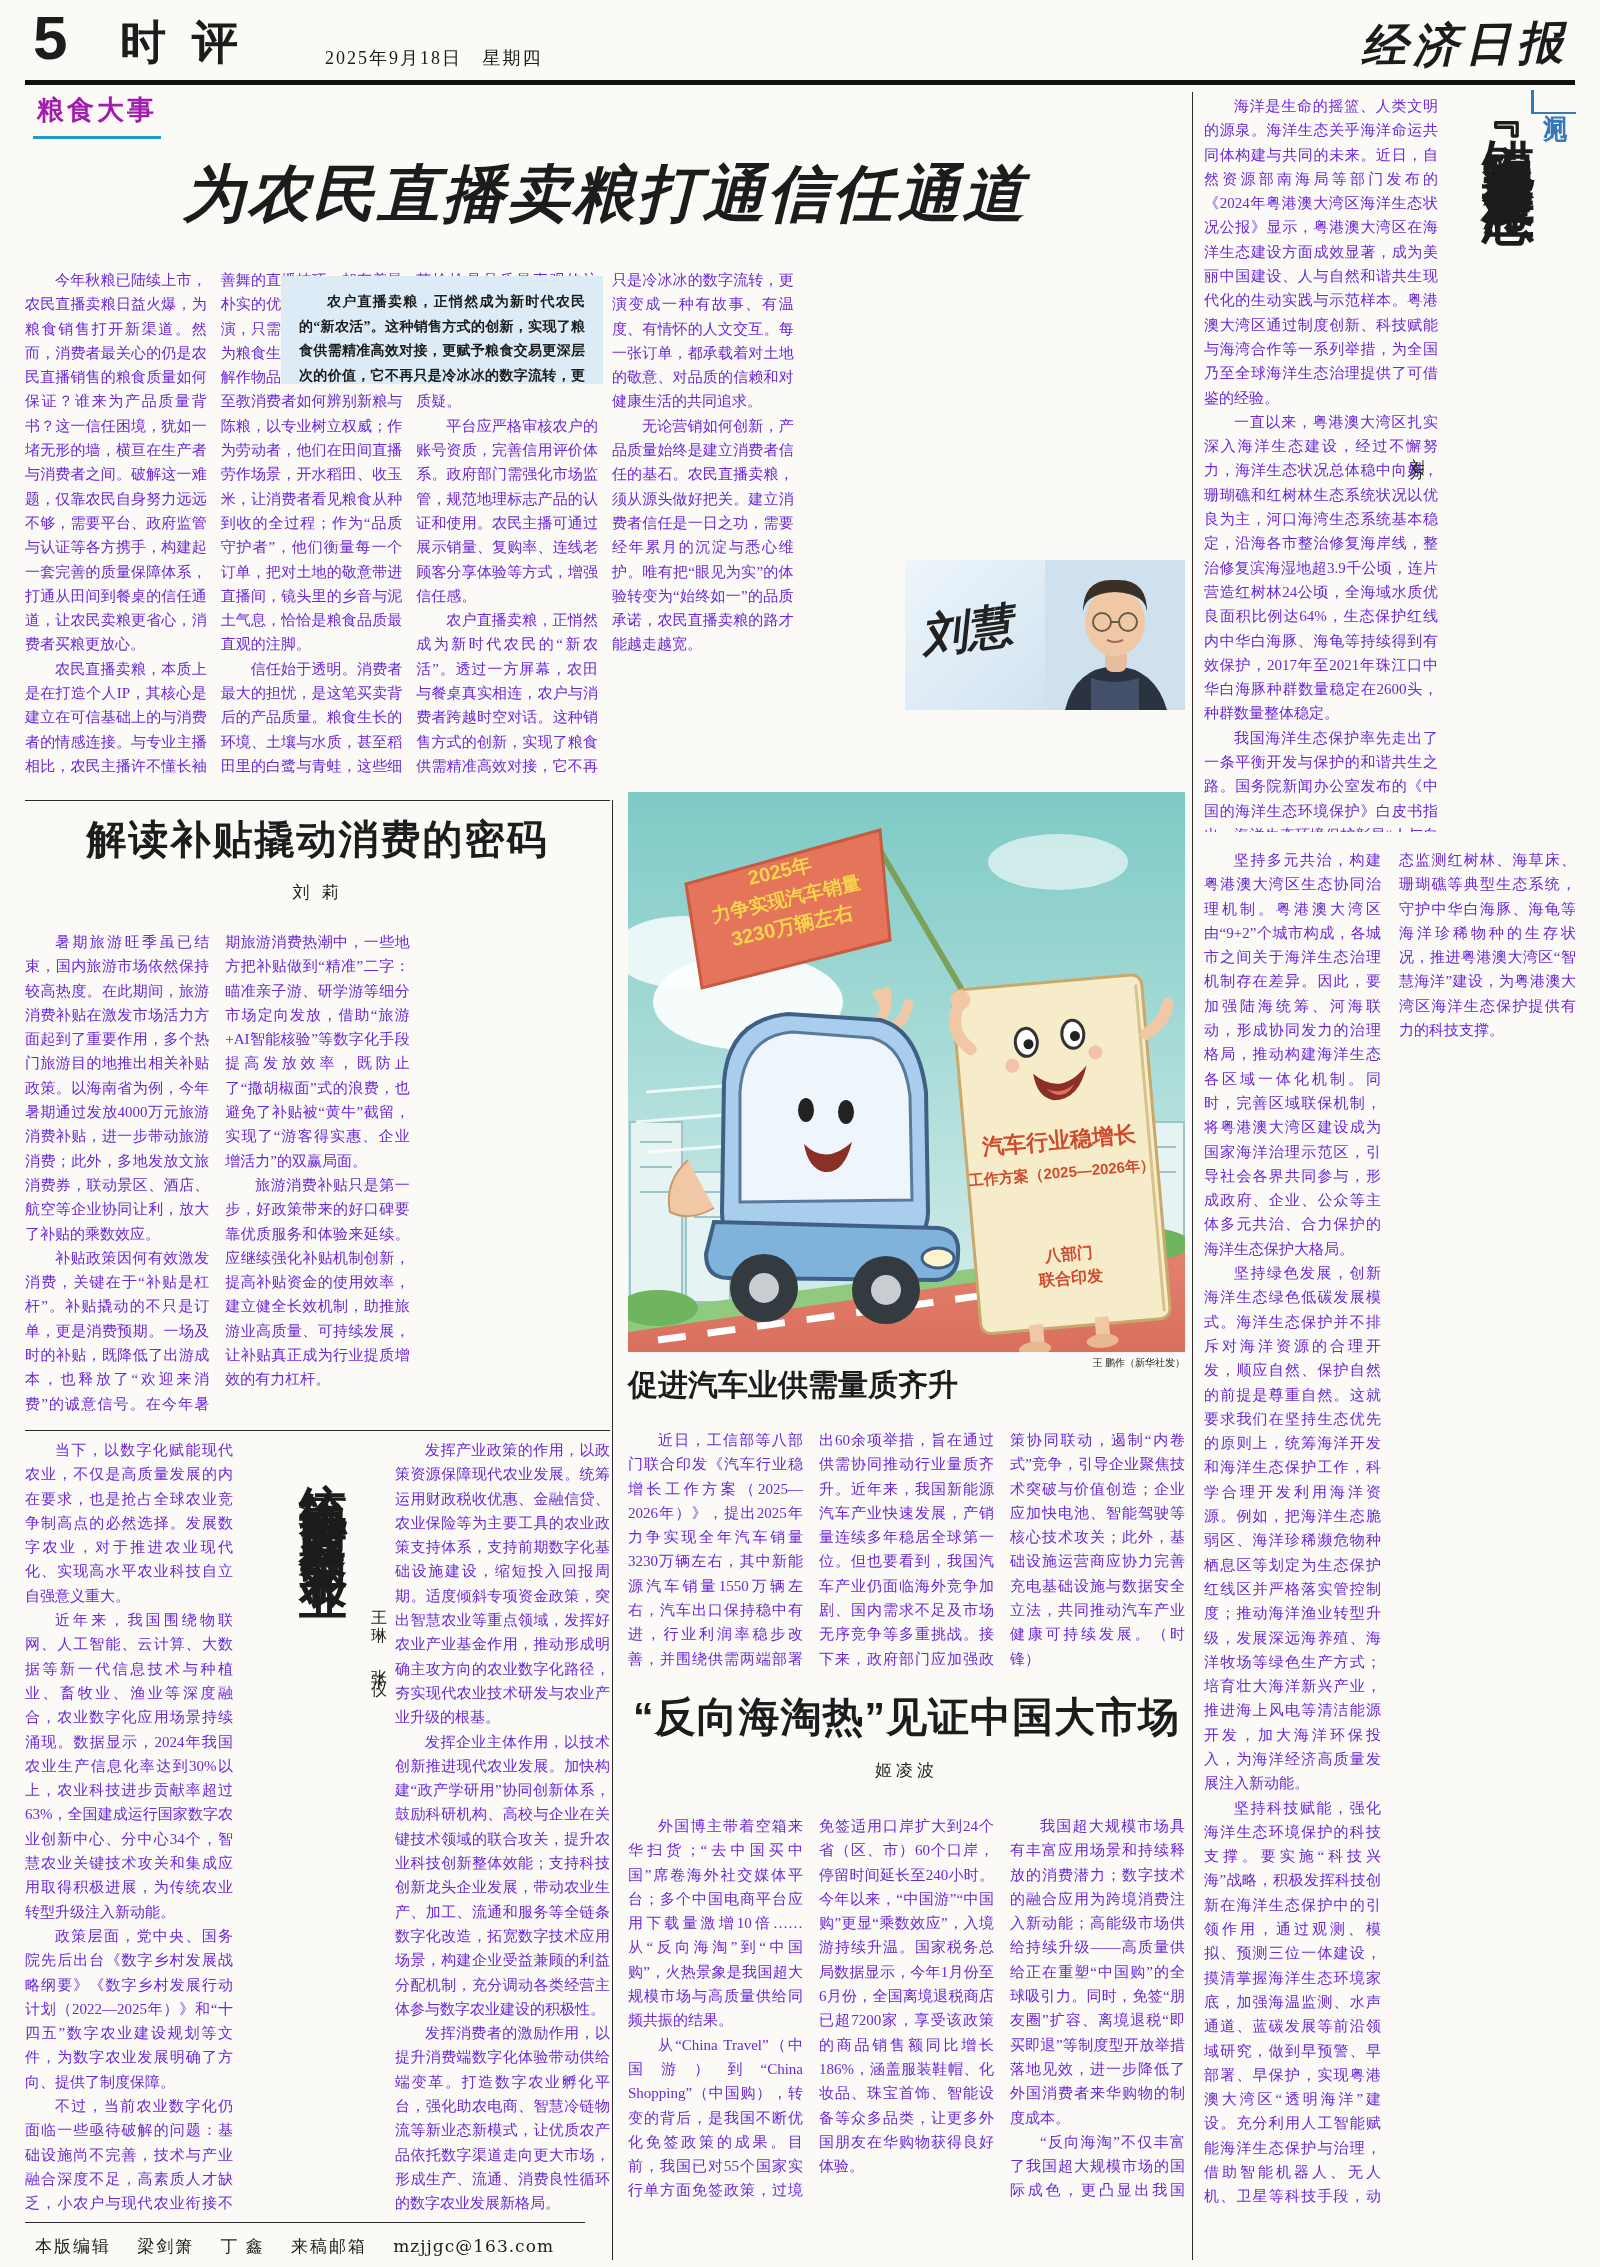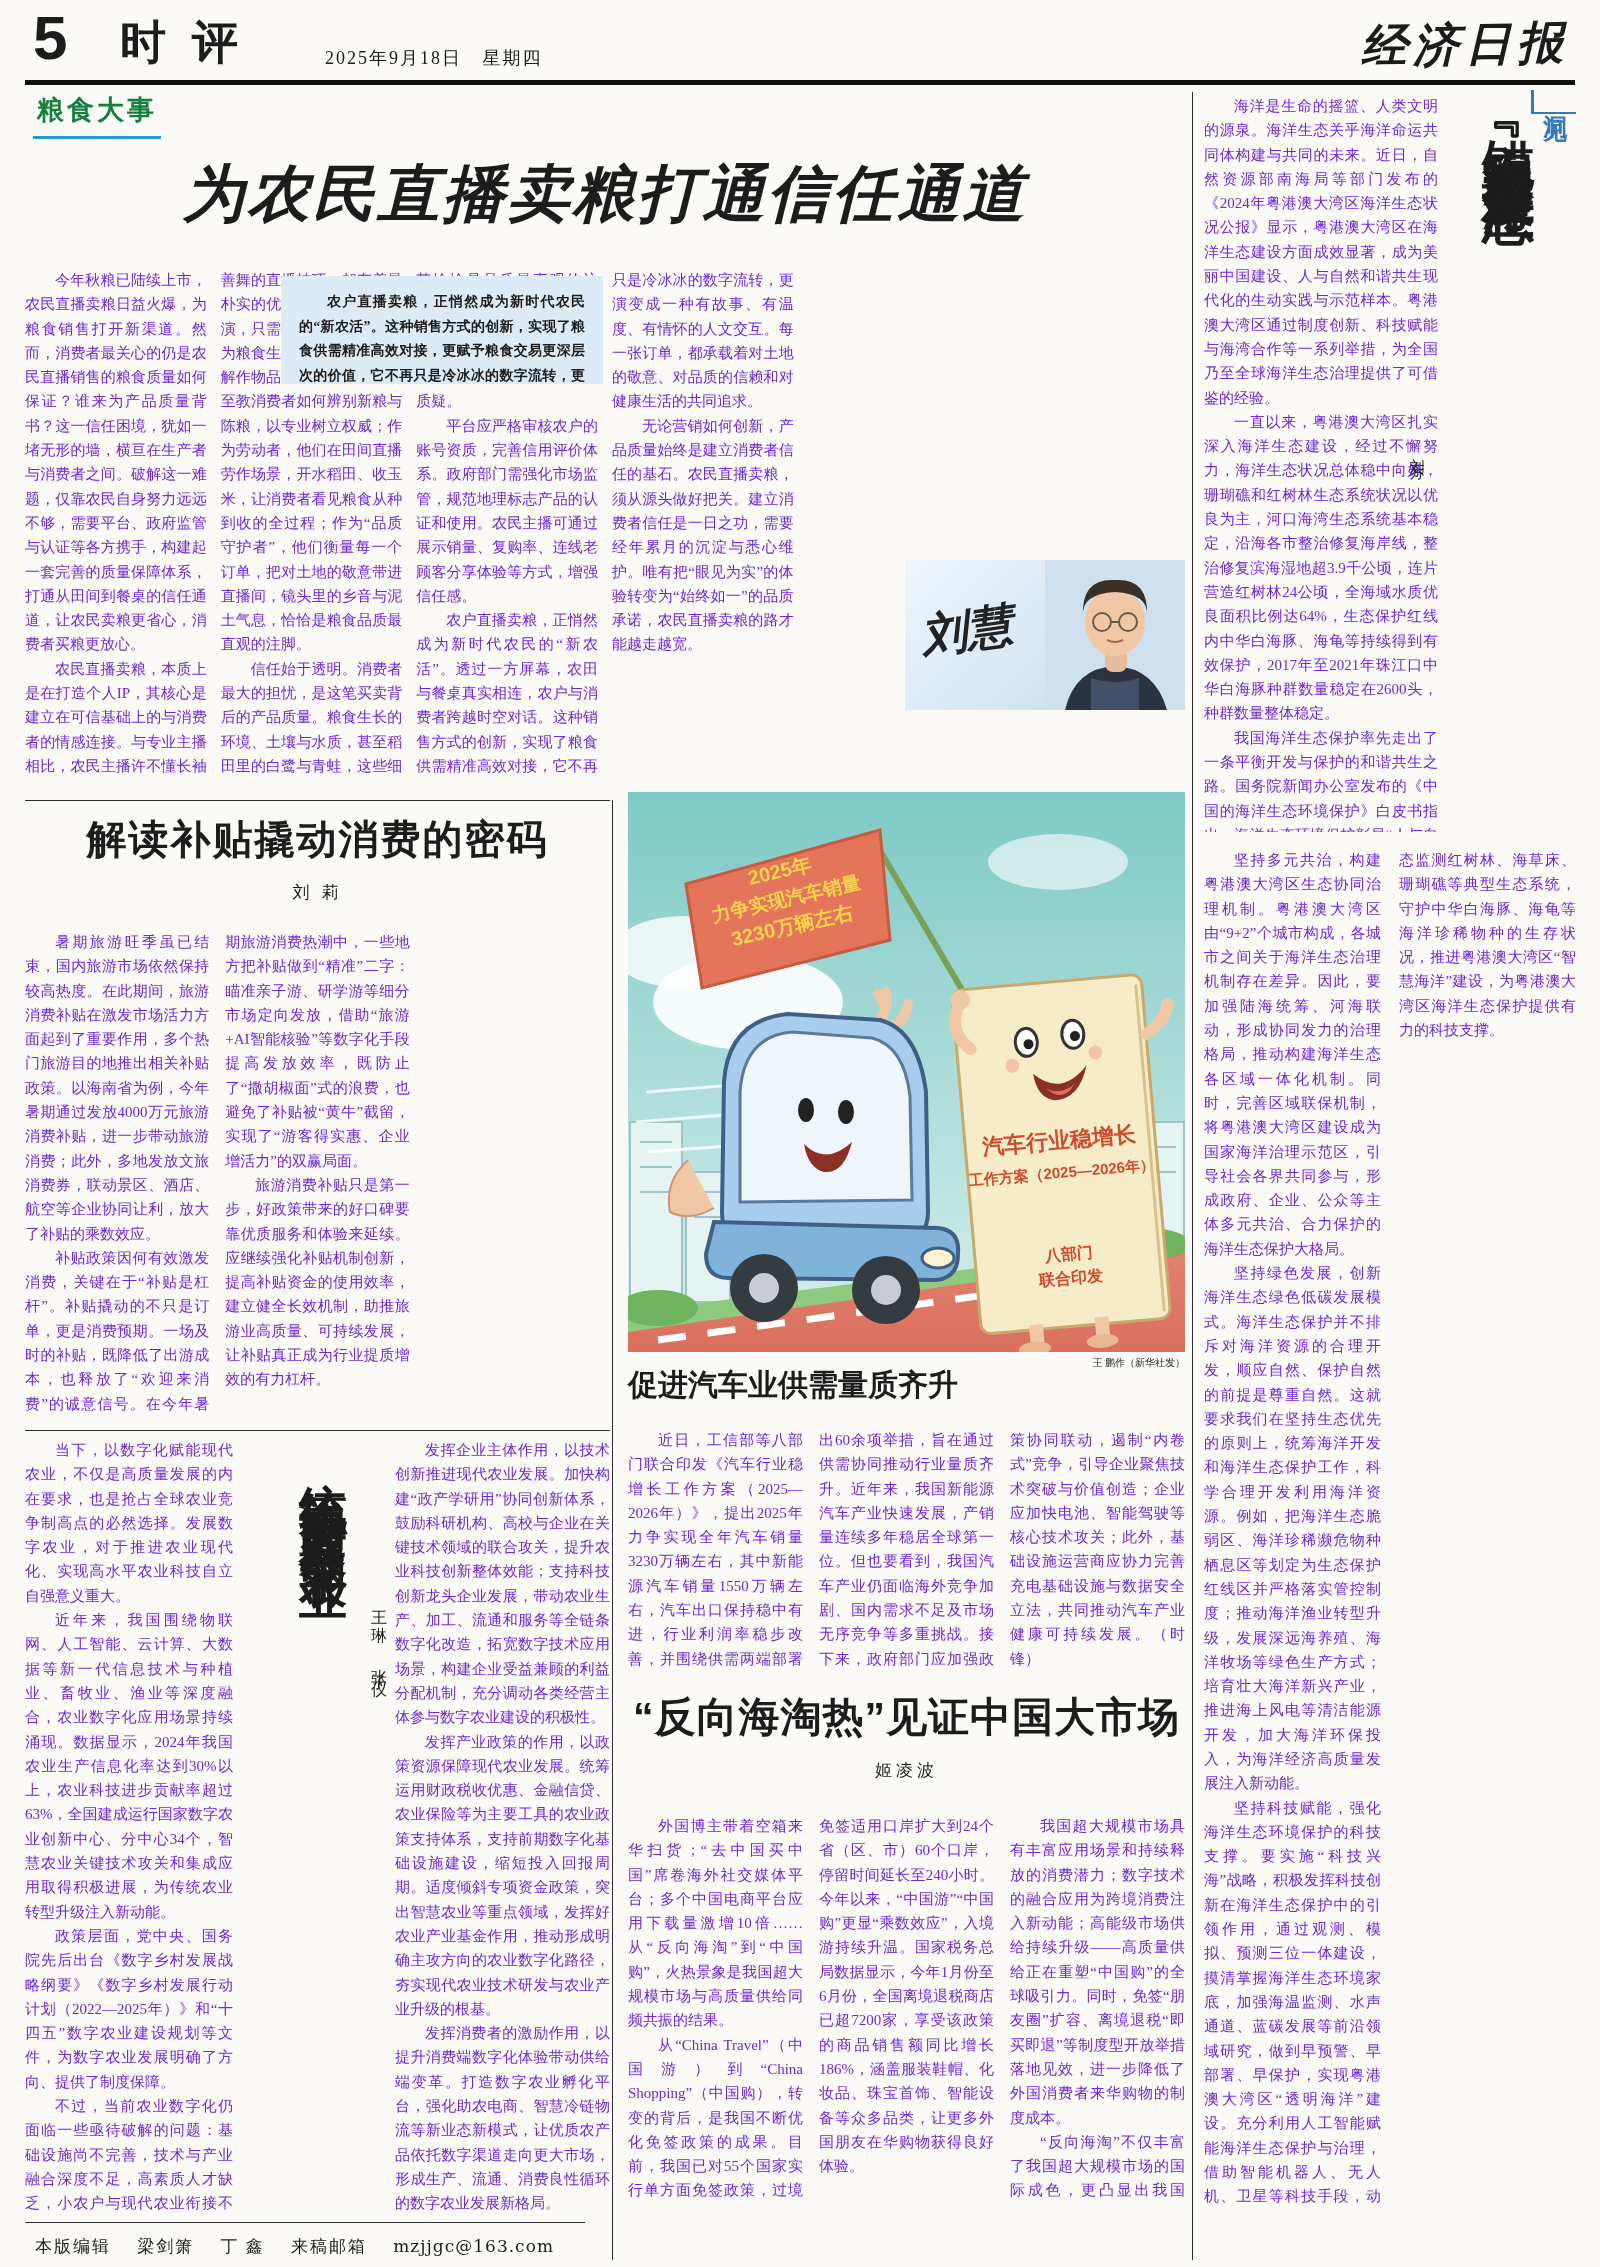--- a/index.html
+++ b/index.html
@@ -20,21 +20,21 @@
   .vrule-mid{left:612px;top:800px;height:1460px;}
   .hrule{position:absolute;height:1px;background:#2a2a2a;}
   
   .para{margin:0;text-indent:2em;}
   .bodytext{font-size:15px;line-height:1.62;text-align:justify;overflow:hidden;color:#6d28d9;}
   .cols6{column-count:6;column-gap:14px;column-fill:auto;}
   .cols3{column-count:3;column-gap:16px;column-fill:auto;}
   .cols2{column-count:2;column-gap:18px;column-fill:auto;}
   
   .sec-grain{position:absolute;left:25px;top:90px;width:1160px;height:695px;}
-  .kicker{position:absolute;left:8px;top:2px;color:#15803d;font-size:27px;font-weight:bold;
+  .kicker{position:absolute;left:8px;top:2px;color:#a21caf;font-size:27px;font-weight:bold;
       font-family:"Liberation Serif",serif;border-bottom:3px solid #1f9ec9;padding:0 4px 8px 4px;letter-spacing:3px;}
   .grain-headline{position:absolute;left:0;top:62px;width:100%;margin:0;text-align:center;
       font-family:"Liberation Sans",sans-serif;font-size:62px;font-weight:900;letter-spacing:3px;font-style:italic;}
   .grain-body{position:absolute;left:0;top:178px;width:1160px;height:517px;}
   .pullquote{position:absolute;left:256px;top:186px;width:322px;height:108px;background:#dcebf5;
       padding:14px 18px;font-size:14px;font-weight:600;line-height:1.75;text-align:justify;text-indent:2em;
       overflow:hidden;box-sizing:border-box;}
   .photo{position:absolute;left:880px;top:470px;width:280px;height:150px;overflow:hidden;
       background:linear-gradient(135deg,#eef5fb 0%,#d7e7f3 55%,#bcd6e8 100%);}
   .sig{position:absolute;left:16px;top:40px;font-size:46px;font-style:italic;font-weight:bold;
@@ -147,22 +147,22 @@
         <p class="para">近年来，我国围绕物联网、人工智能、云计算、大数据等新一代信息技术与种植业、畜牧业、渔业等深度融合，农业数字化应用场景持续涌现。数据显示，2024年我国农业生产信息化率达到30%以上，农业科技进步贡献率超过63%，全国建成运行国家数字农业创新中心、分中心34个，智慧农业关键技术攻关和集成应用取得积极进展，为传统农业转型升级注入新动能。</p>
         <p class="para">政策层面，党中央、国务院先后出台《数字乡村发展战略纲要》《数字乡村发展行动计划（2022—2025年）》和“十四五”数字农业建设规划等文件，为数字农业发展明确了方向、提供了制度保障。</p>
         <p class="para">不过，当前农业数字化仍面临一些亟待破解的问题：基础设施尚不完善，技术与产业融合深度不足，高素质人才缺乏，小农户与现代农业衔接不畅等，制约了数字农业潜能的充分释放。</p>
       </div>
     <h2 class="digi-headline">统筹协同发展数字农业</h2>
     <div class="digi-authors">
       <span>王 琳</span>
       <span style="margin-top:26px;display:inline-block;">张子仪</span>
     </div>
     <div class="digi-col2 bodytext">
+        <p class="para">发挥产业政策的作用，以政策资源保障现代农业发展。统筹运用财政税收优惠、金融信贷、农业保险等为主要工具的农业政策支持体系，支持前期数字化基础设施建设，缩短投入回报周期。适度倾斜专项资金政策，突出智慧农业等重点领域，发挥好农业产业基金作用，推动形成明确主攻方向的农业数字化路径，夯实现代农业技术研发与农业产业升级的根基。</p>
         <p class="para">发挥企业主体作用，以技术创新推进现代农业发展。加快构建“政产学研用”协同创新体系，鼓励科研机构、高校与企业在关键技术领域的联合攻关，提升农业科技创新整体效能；支持科技创新龙头企业发展，带动农业生产、加工、流通和服务等全链条数字化改造，拓宽数字技术应用场景，构建企业受益兼顾的利益分配机制，充分调动各类经营主体参与数字农业建设的积极性。</p>
-        <p class="para">发挥产业政策的作用，以政策资源保障现代农业发展。统筹运用财政税收优惠、金融信贷、农业保险等为主要工具的农业政策支持体系，支持前期数字化基础设施建设，缩短投入回报周期。适度倾斜专项资金政策，突出智慧农业等重点领域，发挥好农业产业基金作用，推动形成明确主攻方向的农业数字化路径，夯实现代农业技术研发与农业产业升级的根基。</p>
         <p class="para">发挥消费者的激励作用，以提升消费端数字化体验带动供给端变革。打造数字农业孵化平台，强化助农电商、智慧冷链物流等新业态新模式，让优质农产品依托数字渠道走向更大市场，形成生产、流通、消费良性循环的数字农业发展新格局。</p>
       </div>
   </section>
 
   <footer class="footer">
     <span>本版编辑</span>
     <span>梁剑箫</span>
     <span>丁 鑫</span>
     <span>来稿邮箱</span>
     <span class="email">mzjjgc@163.com</span>

